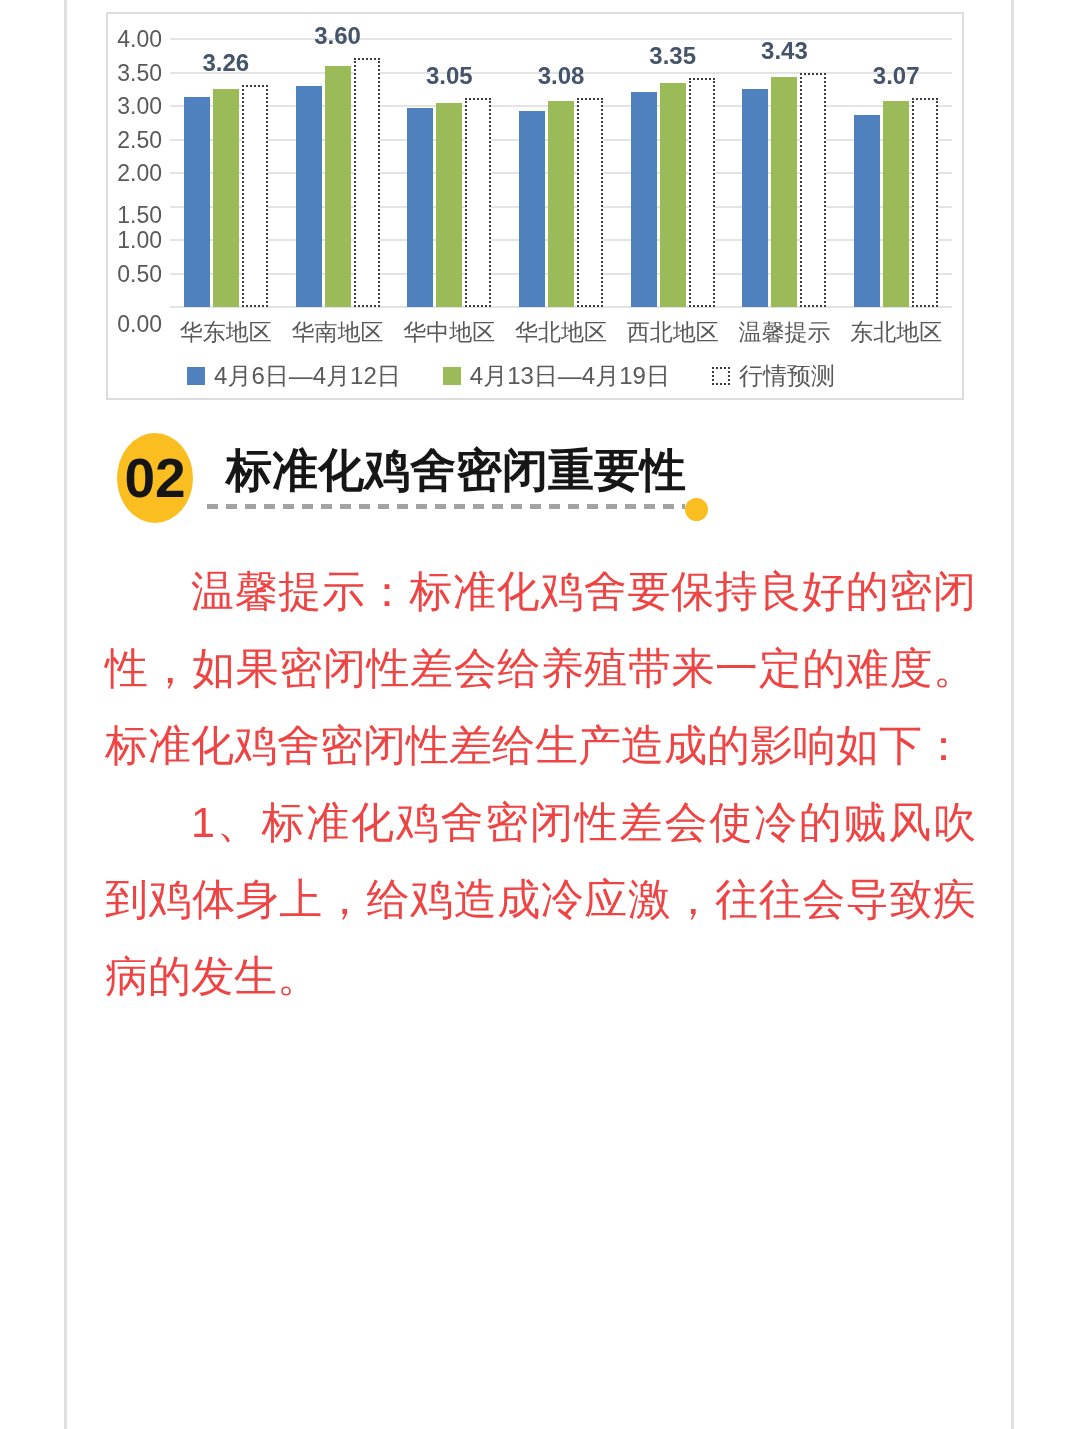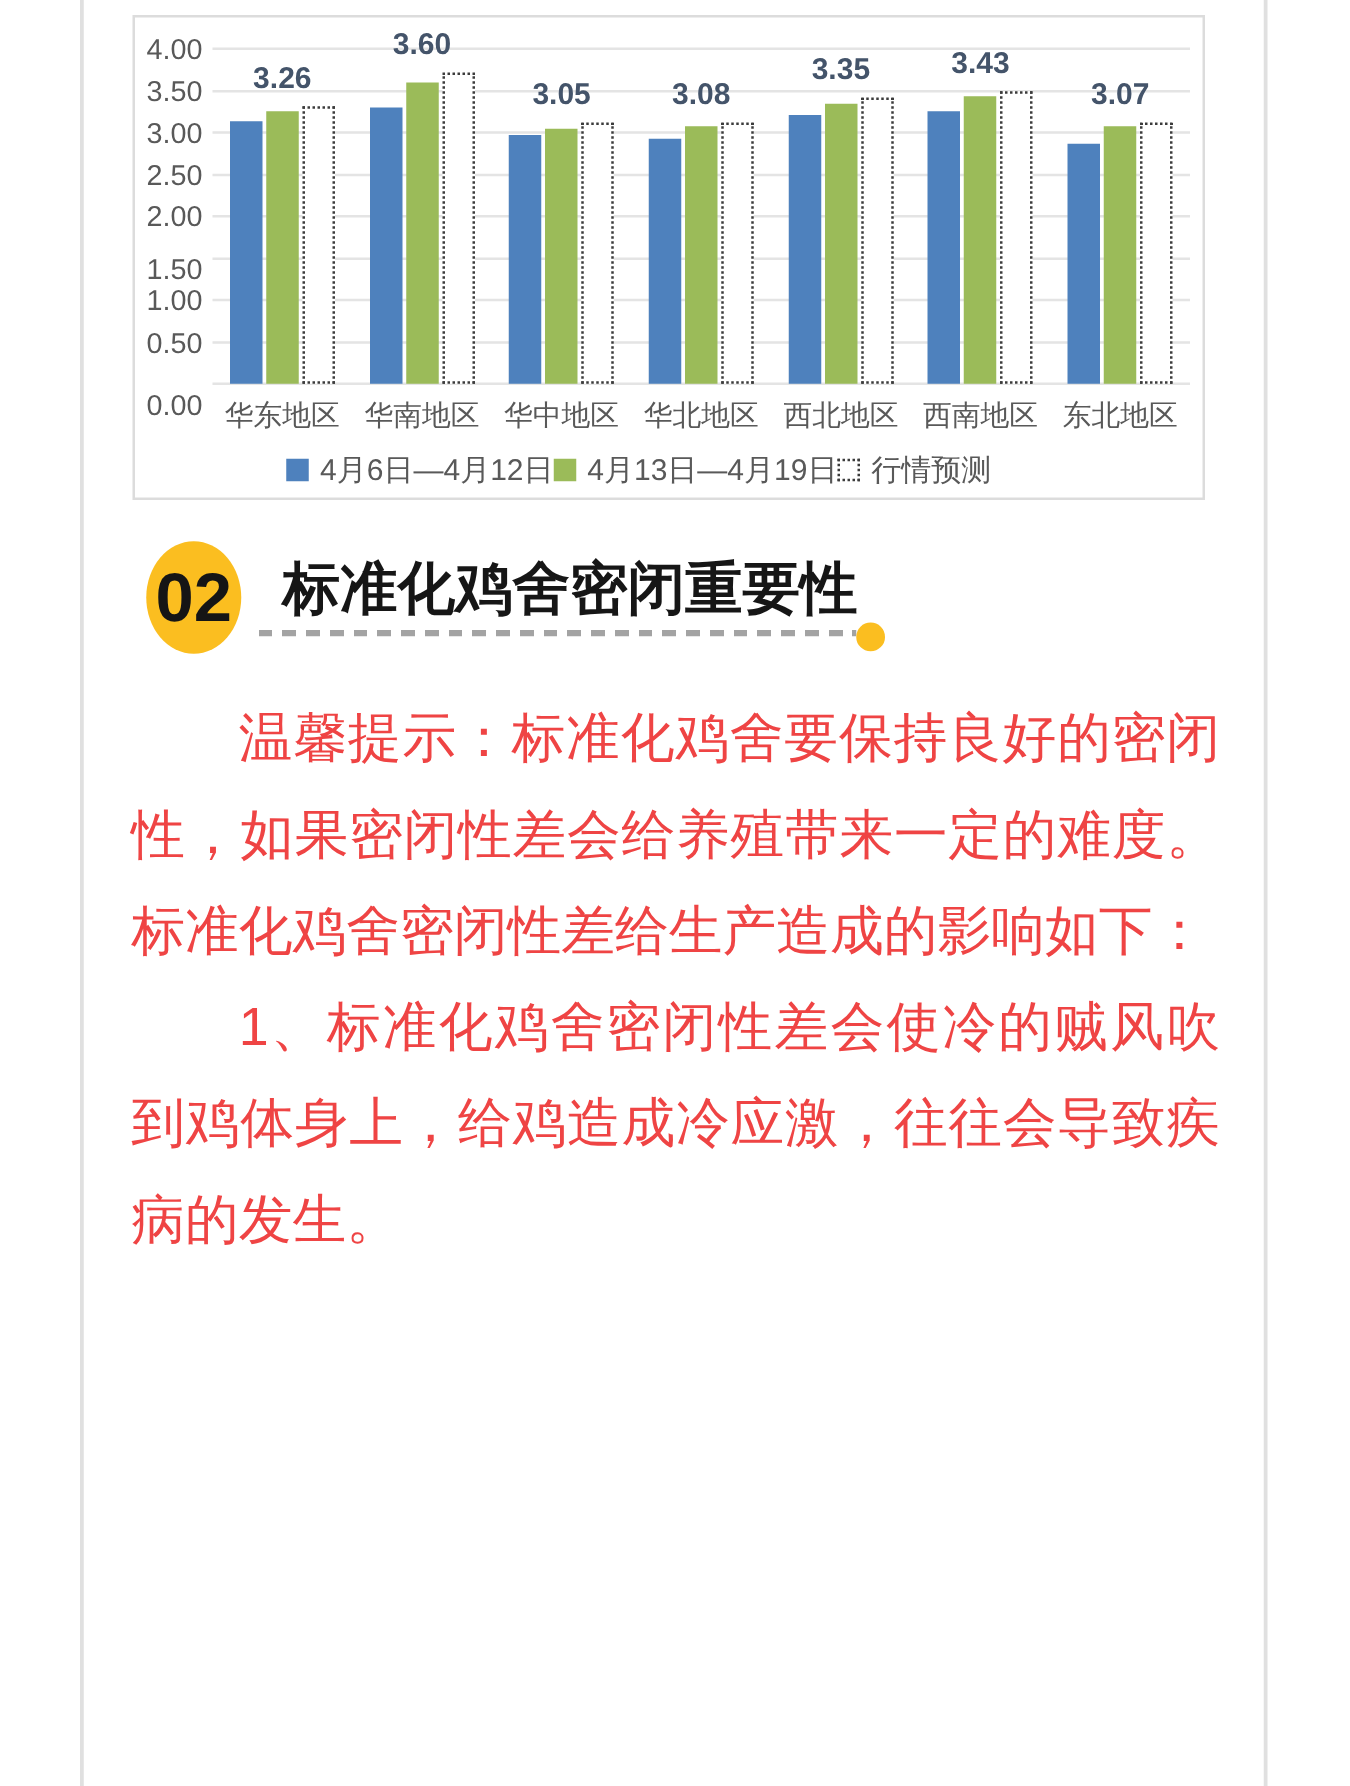--- a/index.html
+++ b/index.html
@@ -29,21 +29,21 @@
   .bar-label{
     position:absolute;transform:translateX(-50%);
     font-size:24px;font-weight:600;color:#44546a;white-space:nowrap;
   }
   .cat-label{
     position:absolute;top:303px;transform:translateX(-50%);
     font-size:23px;color:#595959;white-space:nowrap;
   }
   .legend{
     position:absolute;left:0;top:346px;width:100%;box-sizing:border-box;
-    display:flex;justify-content:center;align-items:center;padding-right:48px;
+    display:flex;justify-content:center;align-items:center;gap:42px;padding-right:48px;
   }
   .legend-item{display:flex;align-items:center;gap:9px;}
   .swatch{width:18px;height:18px;box-sizing:border-box;}
   .swatch.dotted{background:#ffffff;border:2px dotted #3c3c3c;}
   .legend-label{font-size:24px;color:#595959;white-space:nowrap;}
 
   
   .badge{
     position:absolute;left:117px;top:433px;width:76px;height:90px;border-radius:50%;
     display:flex;align-items:center;justify-content:center;
@@ -137,21 +137,21 @@
       <div class="y-tick" style="top: 146px;">2.00</div>
       <div class="y-tick" style="top: 167px; margin-top: 21px;">1.50</div>
       <div class="y-tick" style="top: 213px;">1.00</div>
       <div class="y-tick" style="top: 246.5px;">0.50</div>
       <div class="y-tick" style="top: 297px;">0.00</div>
       <div class="cat-label" style="left: 117.857px;">华东地区</div>
       <div class="cat-label" style="left: 229.571px;">华南地区</div>
       <div class="cat-label" style="left: 341.286px;">华中地区</div>
       <div class="cat-label" style="left: 453px;">华北地区</div>
       <div class="cat-label" style="left: 564.714px;">西北地区</div>
-      <div class="cat-label" style="left: 676.429px;">西南地区</div>
+      <div class="cat-label" style="left: 676.429px;">温馨提示</div>
       <div class="cat-label" style="left: 788.143px;">东北地区</div>
     </div>
 
   <div class="badge" style="background: rgb(251, 190, 32);">02</div>
   <div class="section-title">标准化鸡舍密闭重要性</div>
   <div class="dash-line"></div>
   <div class="dash-dot" style="background: rgb(251, 190, 32);"></div>
 
   <div class="article">
       <p>温馨提示：标准化鸡舍要保持良好的密闭性，如果密闭性差会给养殖带来一定的难度。标准化鸡舍密闭性差给生产造成的影响如下：</p>

